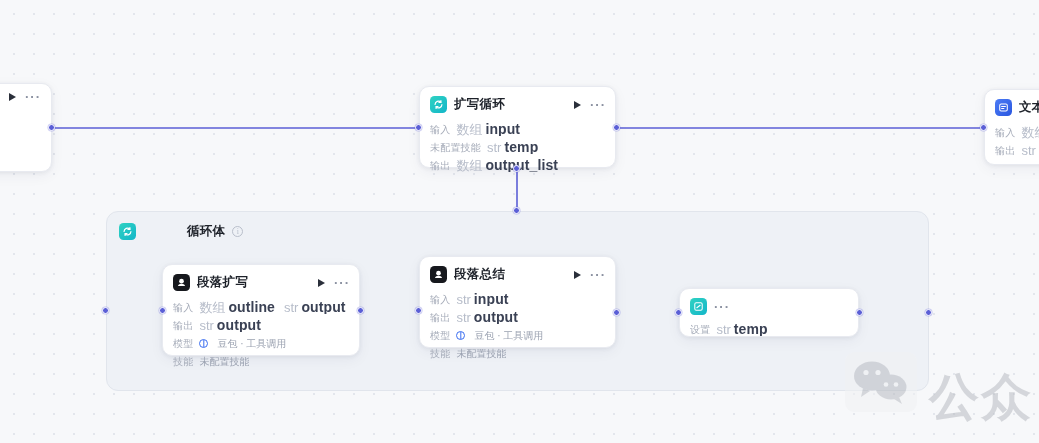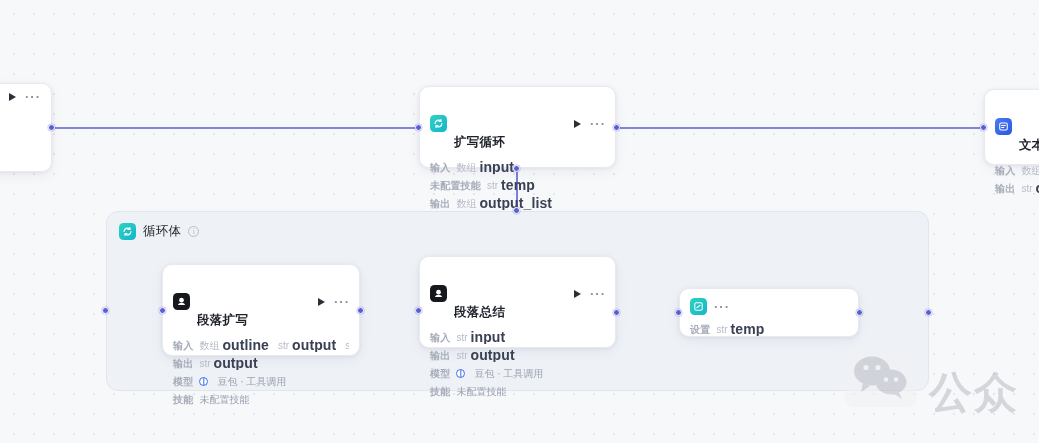--- a/index.html
+++ b/index.html
@@ -21,22 +21,23 @@
     width: 823px; height: 180px;
     background: #eef1f6;
     border: 1px solid #e1e5ec;
     border-radius: 12px;
   }
   .loop-body-header {
     display: flex; align-items: center; gap: 7px;
     padding: 11px 0 0 12px;
   }
   .loop-body-title {
-    font-size: 12.5px; font-weight: 400; color: #1d2129;
+    font-size: 12.5px; font-weight: 700; color: #1d2129;
     letter-spacing: .3px;
+    margin-left: 44px;
   }
   .info-icon {
     width: 11px; height: 11px; border-radius: 50%;
     border: 1px solid #b9bfcb; color: #b9bfcb;
     font-size: 8px; line-height: 9px; text-align: center;
     font-family: "Liberation Serif", serif;
   }
 
   
   .node {
@@ -46,21 +47,21 @@
     border-radius: 10px;
     box-shadow: 0 1px 4px rgba(30,40,70,.07), 0 4px 14px rgba(30,40,70,.05);
   }
   .node-header {
     display: flex; align-items: center;
     padding: 9px 9px 7px 10px;
     gap: 7px;
   }
   .node-title {
     font-size: 12.5px; font-weight: 700; color: #1d2129;
-    letter-spacing: .3px; flex: 1; white-space: nowrap; overflow: hidden; margin-top: 38px;
+    letter-spacing: .3px; flex: 1; white-space: nowrap; overflow: hidden;
   }
   .hdr-actions { display: flex; align-items: center; gap: 9px; }
   .play-btn {
     width: 0; height: 0;
     border-left: 7px solid #2a2f3a;
     border-top: 4.5px solid transparent;
     border-bottom: 4.5px solid transparent;
   }
   .dots-btn {
     font-size: 13px; color: #8a90a0; line-height: 6px;
@@ -80,29 +81,28 @@
 
   .node-body { padding: 0 10px 9px 10px; }
   .row {
     display: flex; align-items: center;
     gap: 6px; padding: 2.5px 0;
     font-size: 10px; line-height: 13px;
   }
   .row-label {
     color: #a6acb9; flex: 0 0 auto; text-align: right;
     letter-spacing: .2px;
-    font-weight: bold;
   }
   .row-vals { display: flex; align-items: center; gap: 9px; flex-wrap: nowrap; overflow: hidden; }
   .var {
     display: inline-flex; align-items: center; gap: 3px;
     white-space: nowrap;
   }
   .var-type {
-    font-size: 10px; color: #b6bcc9;
+    font-size: 13px; color: #b6bcc9;
     letter-spacing: 0;
   }
   .var-name {
     font-size: 14px; color: #3a4154; font-weight: 700;
     letter-spacing: .1px;
   }
   .plain-val { font-size: 10px; color: #9aa1b0; white-space: nowrap; }
   .model-dot {
     width: 9px; height: 9px; border-radius: 50%;
     background: #fff; border: 1.4px solid #3b6ef0;
@@ -139,21 +139,21 @@
   #watermark {
     position: absolute; left: 845px; top: 332px;
     display: flex; align-items: center; gap: 12px;
     opacity: .55; pointer-events: none;
   }
   .wm-badge {
     width: 72px; height: 60px; border-radius: 9px;
     background: #f1f2f4; display: flex; align-items: center; justify-content: center;
   }
   .wm-text {
-    font-size: 43px; font-weight: 700; color: #b9bcc2;
+    font-size: 50px; font-weight: 700; color: #b9bcc2;
     font-family: "DejaVu Sans", sans-serif; letter-spacing: 2px;
     white-space: nowrap;
     margin-top: 32px;
   }
 </style>
 </head>
 <body>
 
 <div id="canvas">
 

